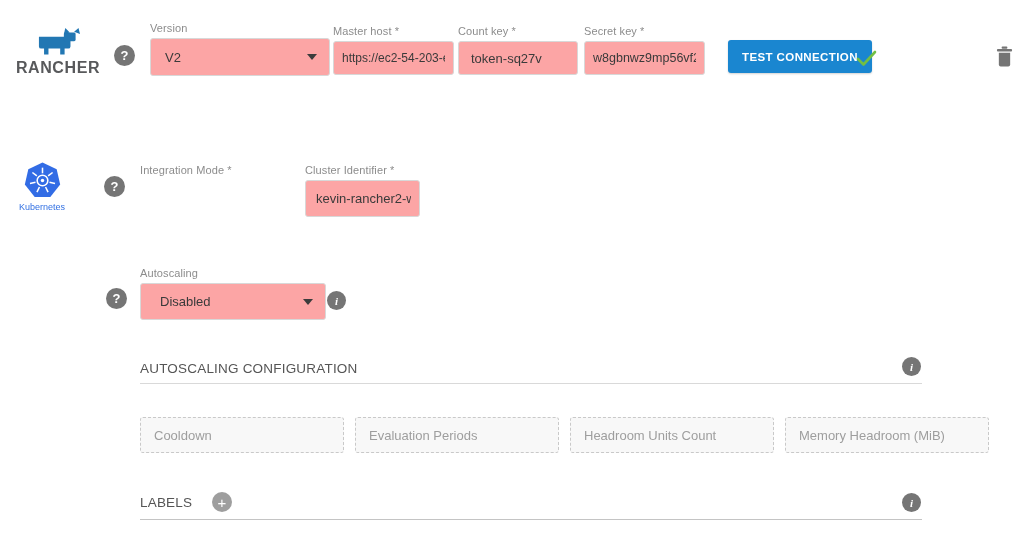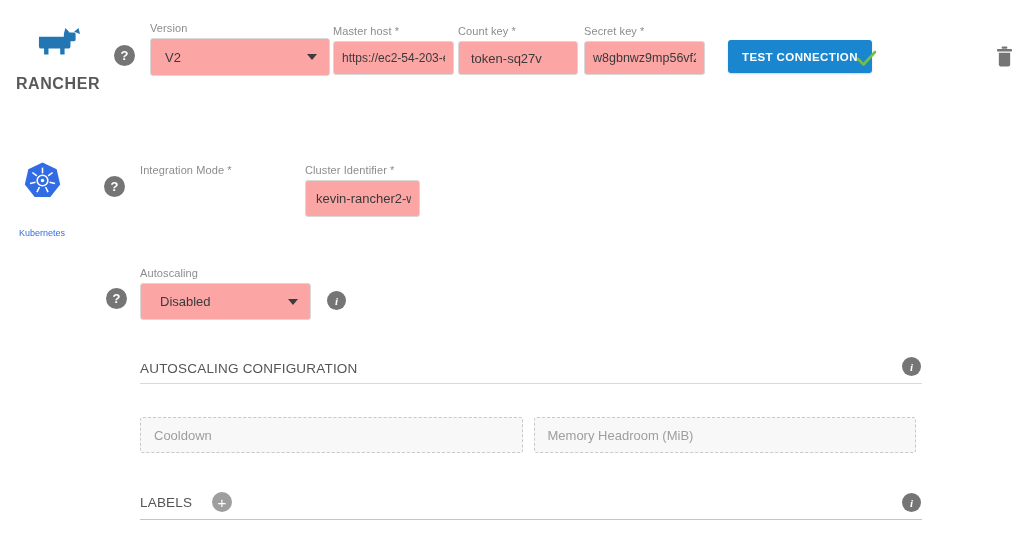--- a/index.html
+++ b/index.html
@@ -32,23 +32,23 @@
 
   .section-title { font-size: 13.5px; color: #555; letter-spacing: .2px; }
   .divider { height: 1px; background: #d9d9d9; }
   .divider.dark { background: #c4c4c4; }
 
   .dashed-row { display: flex; gap: 11px; width: 776px; }
   .dashed-input { flex: 1; height: 36px; border: 1px dashed #c9c9c9; border-radius: 3px;
     background: #f8f8f8; font-family: "Liberation Sans", sans-serif; font-size: 13px; padding: 0 13px; }
   .dashed-input::placeholder { color: #9e9e9e; opacity: 1; }
 
-  .logo-col { display: flex; flex-direction: column; align-items: center; gap: 16px; }
+  .logo-col { display: flex; flex-direction: column; align-items: center; }
   .rancher-word { font-size: 16px; font-weight: bold; color: #58595b; letter-spacing: .6px; margin-top: 2px; }
-  .k8s-word { font-size: 9px; color: #3371e3; margin-top: 13px; }
+  .k8s-word { font-size: 9px; color: #3371e3; margin-top: 3px; }
 </style>
 </head>
 <body>
 
 <div class="abs logo-col" style="left:12px; top:27px; width:92px;">
   <svg width="44" height="30" viewBox="0 0 60 38">
     <g fill="#2277b3">
       <path d="M4 12 h40 a3 3 0 0 1 3 3 v10 a3 3 0 0 1 -3 3 h-5 v8 h-6 v-8 H17 v8 h-6 v-8 H7 a3 3 0 0 1 -3 -3 z"></path>
       <rect x="38" y="6" width="16" height="12" rx="2"></rect>
       <path d="M40 0 l6 6 -8 2 z"></path>
@@ -123,35 +123,37 @@
   <span class="field-label">Integration Mode *</span>
 </div>
 
 <div class="abs" style="left:305px; top:164px; width:115px;">
   <span class="field-label">Cluster Identifier *</span>
   <input class="input-box" style="height: 37px; padding-left: 10px;" value="kevin-rancher2-workers">
 </div>
 
 <div class="abs icon-circle help-circle" style="left:106px; top:288px;">?</div>
 
-<div class="abs" style="left:140px; top:267px; width:171px;">
+<div class="abs" style="left:140px; top:267px; width:186px;">
   <span class="field-label">Autoscaling</span>
   <div class="select-box" style="height:37px;padding-left:19px;">
     <span>Disabled</span>
     <span class="caret"></span>
   </div>
 </div>
 
 <div class="abs icon-circle info-circle" style="left:327px; top:291px;">i</div>
 
 <div class="abs section-title" style="left:140px; top:361px;">AUTOSCALING CONFIGURATION</div>
 <div class="abs icon-circle info-circle" style="left:902px; top:357px;">i</div>
 <div class="abs divider" style="left:140px; top:383px; width:782px;"></div>
 
 <div class="abs dashed-row" style="left:140px; top:417px;">
   <input class="dashed-input" disabled="" placeholder="Cooldown" style="">
+  <input class="dashed-input" disabled="" placeholder="Evaluation Periods" style="">
+  <input class="dashed-input" disabled="" placeholder="Headroom Units Count" style="">
   <input class="dashed-input" disabled="" placeholder="Memory Headroom (MiB)" style="">
 </div>
 
 <div class="abs section-title" style="left:140px; top:495px;">LABELS</div>
 <div class="abs icon-circle plus-circle" style="left:212px; top:492px;">+</div>
 <div class="abs icon-circle info-circle" style="left:902px; top:493px;">i</div>
 <div class="abs divider dark" style="left:140px; top:519px; width:782px;"></div>
 
 </body></html>

